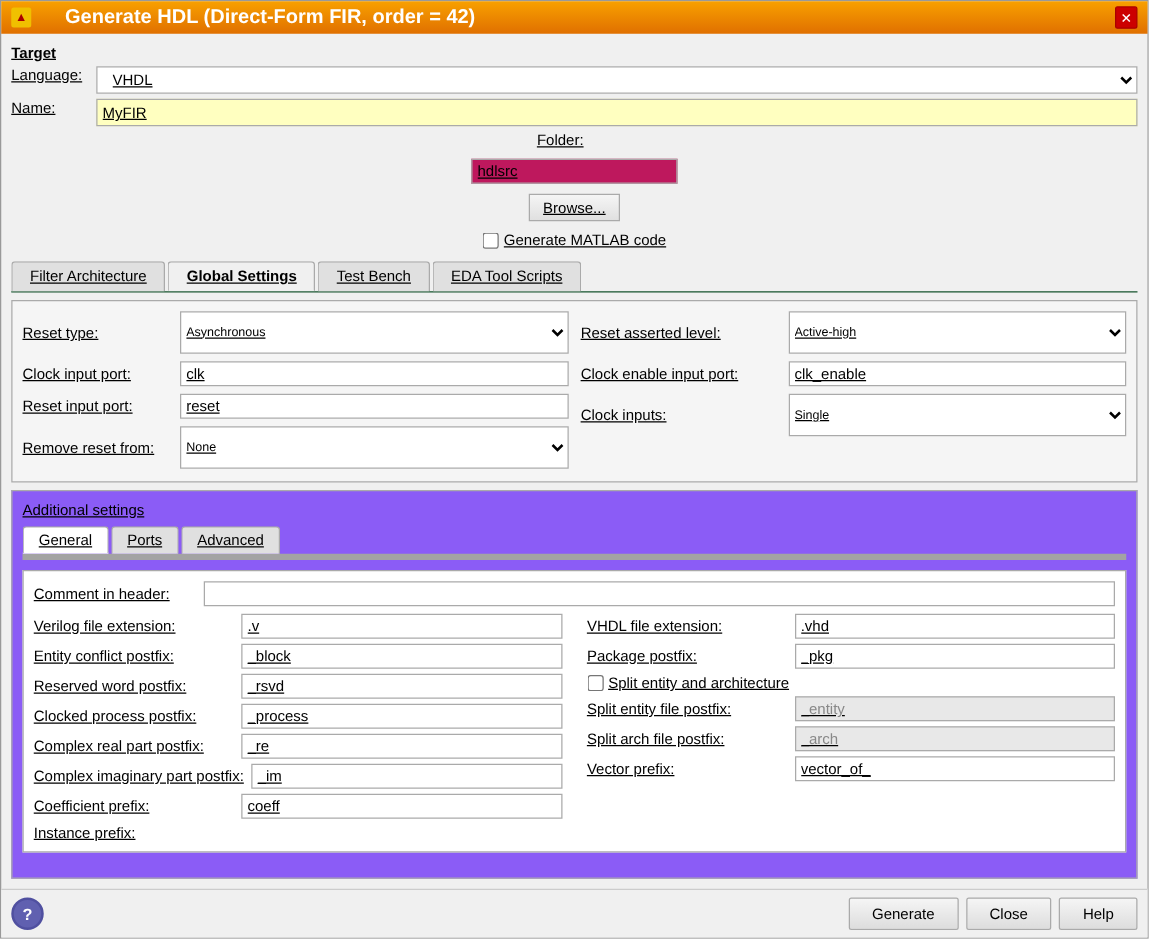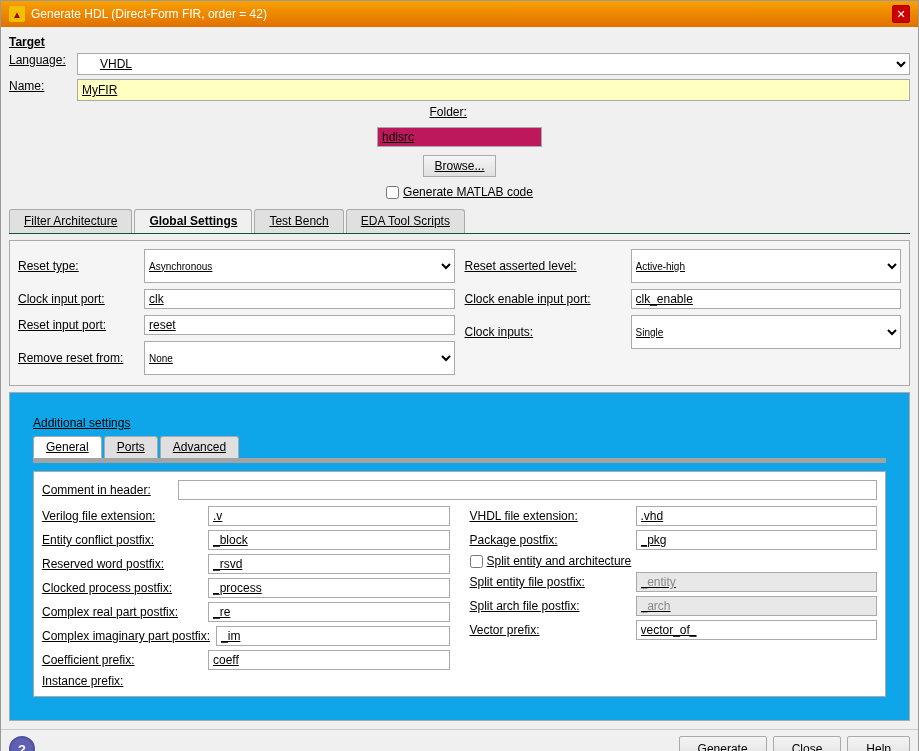--- a/index.html
+++ b/index.html
@@ -40,23 +40,24 @@
       background: #f0c000;
       border-radius: 2px;
       display: flex;
       align-items: center;
       justify-content: center;
       font-size: 10px;
       color: #a00;
       font-weight: bold;
     }
     .title-text {
-      font-size: 12px;
-      font-weight: normal;
+      font-size: 16px;
+      font-weight: bold;
       color: white;
+      margin-left: 21px;
     }
     .close-btn {
       width: 18px;
       height: 18px;
       background: #cc0000;
       border: 1px solid #aa0000;
       border-radius: 2px;
       color: white;
       font-size: 11px;
       cursor: pointer;
@@ -98,21 +99,21 @@
       font-size: 12px;
     }
     .form-input.yellow-bg {
       background: #ffffc0;
     }
     select.form-select {
       flex: 1;
       height: 22px;
       border: 1px solid #aaa;
       background: #fff;
-      padding: 1px 18px;
+      padding: 1px 8px;
       font-size: 12px;
     }
     .folder-row {
       display: flex;
       align-items: center;
       gap: 8px;
       margin-bottom: 4px;
       flex-direction: column;
     }
     .browse-btn {
@@ -201,22 +202,22 @@
     .field-select {
       flex: 1;
       height: 34px;
       border: 1px solid #aaa;
       background: #fff;
       font-size: 10px;
     }
     
     .additional-box {
       border: 1px solid #aaa;
-      background: #0ea5e9;
-      padding: 23px;
+      background: #8b5cf6;
+      padding: 8px;
       flex: 1;
     }
     .additional-title {
       font-size: 12px;
       color: #000;
       margin-bottom: 6px;
     }
     
     .inner-tab-bar {
       display: flex;

